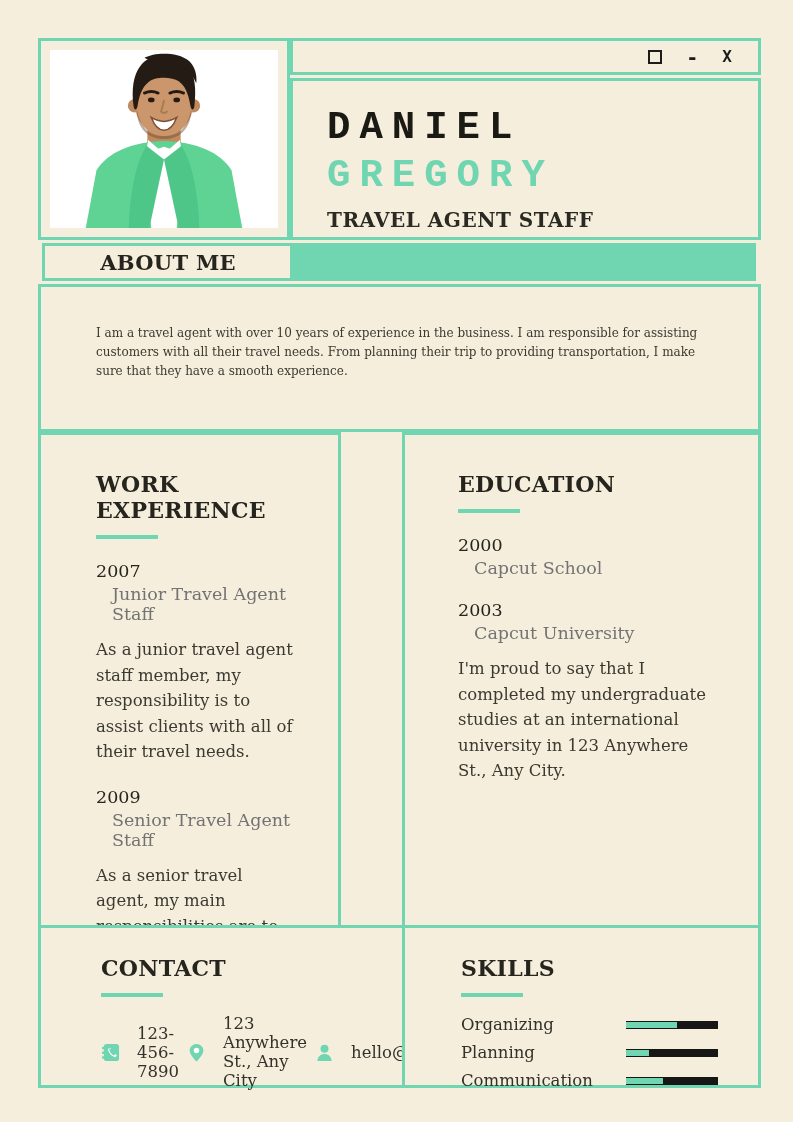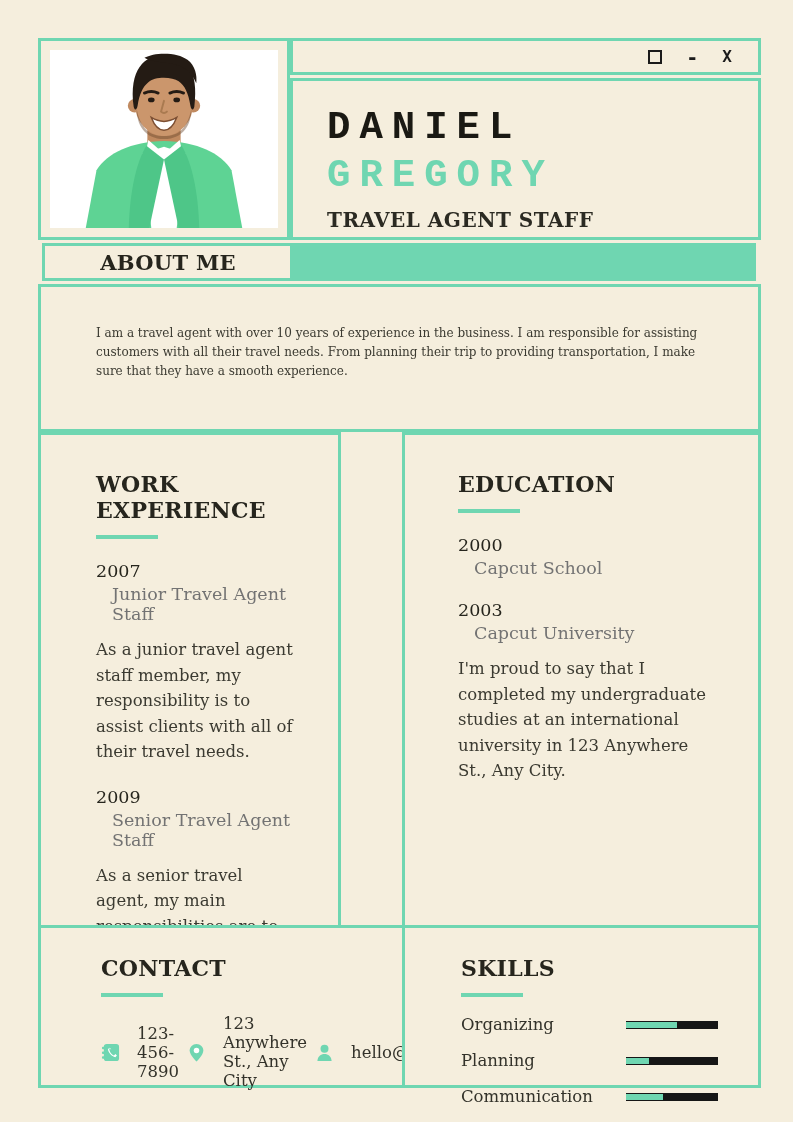--- a/index.html
+++ b/index.html
@@ -58,21 +58,21 @@
 
   
   .contact-box{left:38px;top:925px;width:367px;height:163px;padding:27px 30px 0 60px;}
   .skills-box{left:402px;top:925px;width:359px;height:163px;padding:27px 38px 0 56px;}
   .contact-list{margin-top:17px;display:flex;flex-direction:row;gap:8px;}
   .contact-row{display:flex;align-items:center;gap:17px;}
   .contact-row .cicon{width:19px;height:19px;flex:0 0 auto;display:flex;align-items:center;justify-content:center;}
   .contact-row .cicon svg{width:19px;height:19px;display:block;}
   .contact-row .cval{font-size:16.5px;color:#33322a;}
 
-  .skills-list{margin-top:16px;display:flex;flex-direction:column;gap:13px;}
+  .skills-list{margin-top:16px;display:flex;flex-direction:column;gap:5px;}
   .skill-row{display:flex;align-items:center;height:23px;}
   .skill-name{font-size:16.5px;color:#33322a;flex:0 0 165px;}
   .skill-bar{position:relative;width:102px;height:10px;margin-left:auto;margin-right:2px;}
   .skill-track{position:absolute;left:0;top:1px;width:100%;height:8px;background:var(--track);}
   .skill-fill{position:absolute;left:0;top:2px;height:6px;background:var(--accent);}
 </style>
 </head>
 <body>
 
 <div class="box photo-box">

